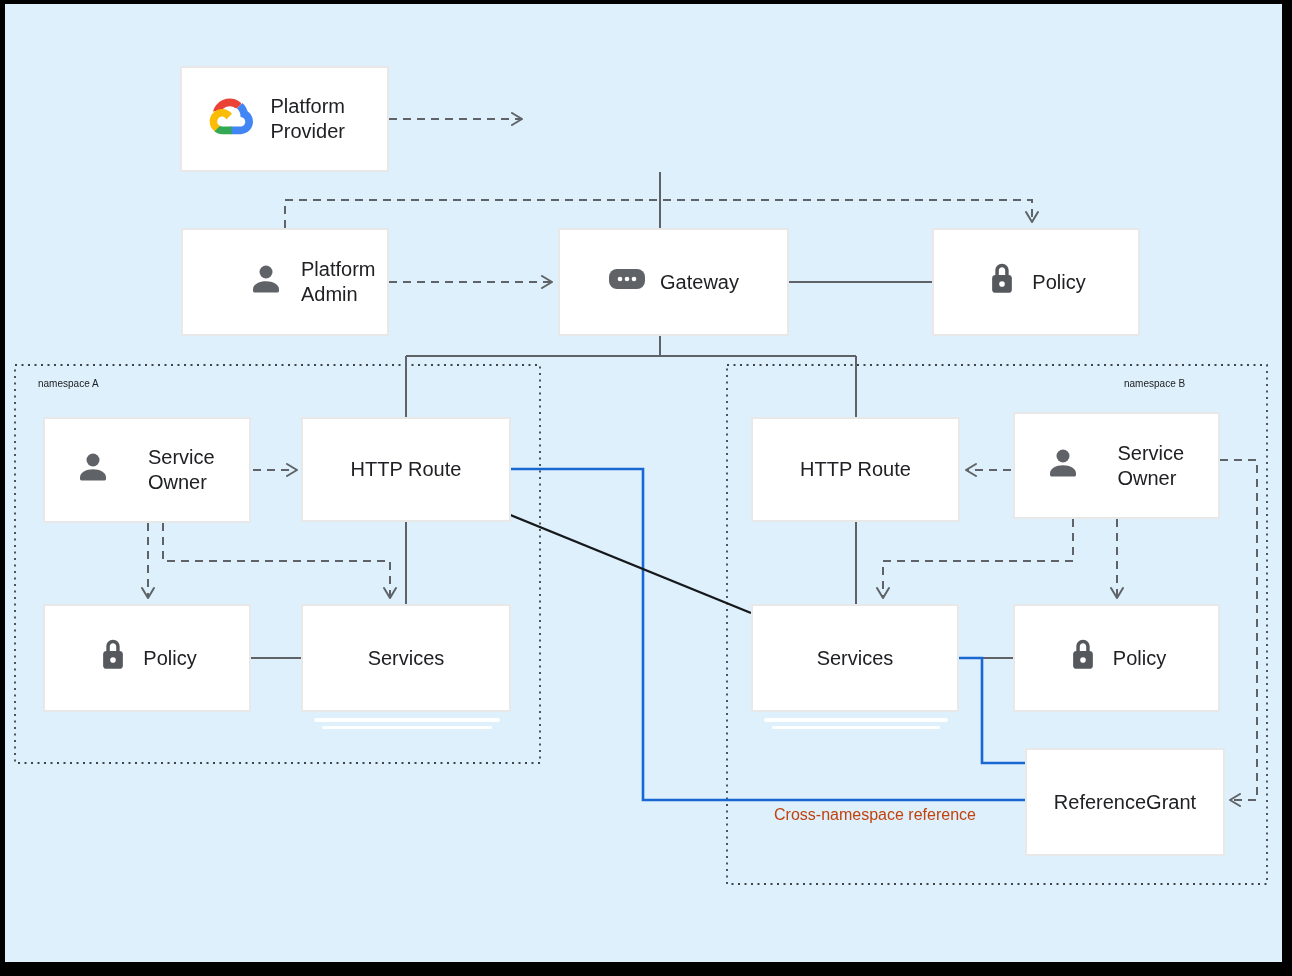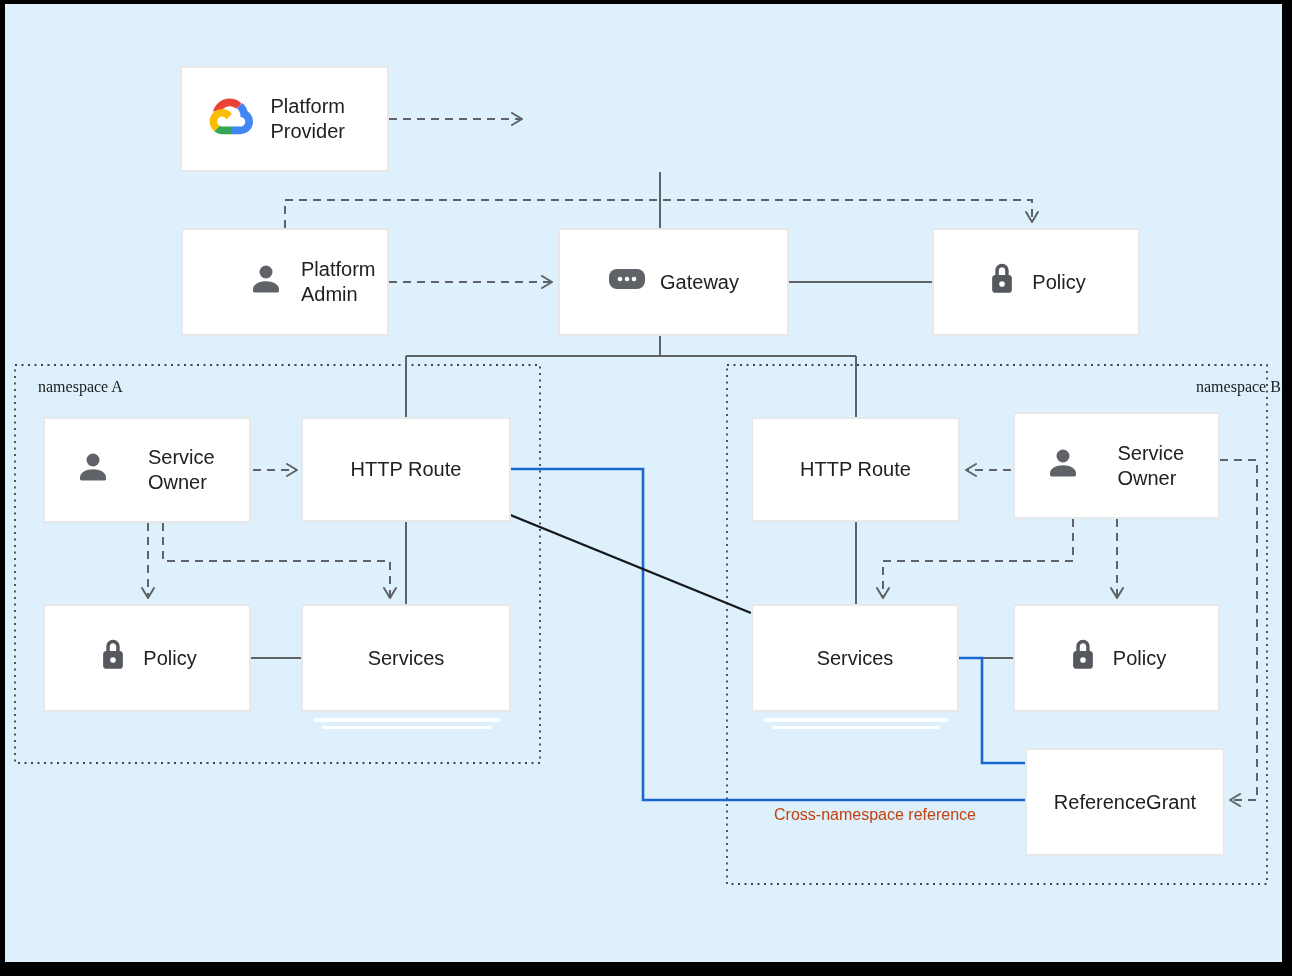--- a/index.html
+++ b/index.html
@@ -8,21 +8,21 @@
   .canvas{position:absolute;left:5px;top:4px;right:10px;bottom:14px;background:#ddf0fc;}
   .layer{position:absolute;left:0;top:0;width:1292px;height:976px;}
   svg.wires{position:absolute;left:0;top:0;}
   .node{position:absolute;background:#ffffff;border:2px solid #e8e8e8;box-sizing:border-box;
         display:flex;align-items:center;justify-content:center;gap:14px;
         color:#202124;font-size:20px;line-height:1.25;}
   .node .lbl{white-space:pre-line;}
   .wrap92{width:92px;}
   .wrap86{width:86px;}
   .wrap72{width:72px;margin-left:20px;}
-  .ns-label{position:absolute;font-size:16px;color:#202124;font-family:Liberation Serif, serif;}
+  .ns-label{position:absolute;font-size:10px;color:#202124;}
   .annot{position:absolute;font-size:16px;color:#c2410c;text-align:center;}
   .stackbar{position:absolute;background:#ffffff;border-radius:2px;opacity:.95;}
   
   #n-platform-provider{left:180px;top:66px;width:209px;height:106px;gap:12px;}
   #n-gateway-class{left:530px;top:66px;width:265px;height:106px;}
   #n-platform-admin{left:181px;top:228px;width:208px;height:108px;gap:16px;justify-content:flex-end;}
   #n-gateway{left:558px;top:228px;width:231px;height:108px;}
   #n-policy-top{left:932px;top:228px;width:208px;height:108px;}
   #n-service-owner-a{left:43px;top:417px;width:208px;height:106px;gap:16px;}
   #n-http-route-a{left:301px;top:417px;width:210px;height:105px;}
@@ -78,21 +78,21 @@
       <path d="M511 469 L643 469 L643 800 L1025 800"></path>
       <path d="M959 658 L982 658 L982 763 L1025 763"></path>
     </g>
 
     <path d="M508 514 L751 613" stroke="#16181b" stroke-width="2.4" fill="none"></path>
   </svg>
 
   <div class="layer">
 
     <div class="ns-label" style="left:38px;top:378px;">namespace A</div>
-    <div class="ns-label" style="left:1196px;top:378px;">namespace B</div>
+    <div class="ns-label" style="left:1124px;top:378px;">namespace B</div>
 
     <div class="node" id="n-platform-provider">
       <span>
         <svg width="52" height="40" viewBox="2.5 3.2 17.6 13.6">
           <path fill="#EA4335" d="M12.67 7.4l1.3-1.3.09-.55C11.68 3.4 7.9 3.64 5.77 6.07c-.59.67-1.03 1.51-1.26 2.38l.46-.07 2.6-.43.2-.21c1.16-1.27 3.12-1.44 4.46-.36l.44.02z"></path>
           <path fill="#4285F4" d="M16.25 8.42c-.3-1.1-.91-2.1-1.77-2.83l-1.83 1.83c.77.63 1.21 1.58 1.19 2.57v.32c.9 0 1.63.73 1.63 1.63s-.73 1.63-1.63 1.63h-3.26l-.32.33v1.95l.32.32h3.26c2.34.02 4.25-1.86 4.26-4.19.01-1.42-.68-2.75-1.85-3.56z"></path>
           <path fill="#34A853" d="M7.57 16.17h3.26v-2.61H7.57c-.23 0-.46-.05-.67-.15l-.46.14-1.31 1.31-.11.44c.73.56 1.63.87 2.55.87z"></path>
           <path fill="#FBBC05" d="M7.57 7.62c-2.34.01-4.22 1.91-4.21 4.25.01 1.3.62 2.53 1.65 3.32l1.89-1.89c-.82-.37-1.19-1.33-.82-2.15.37-.82 1.33-1.19 2.15-.82.36.16.65.45.82.82l1.89-1.89c-.81-1.05-2.06-1.66-3.37-1.64z"></path>
         </svg>
       </span>

